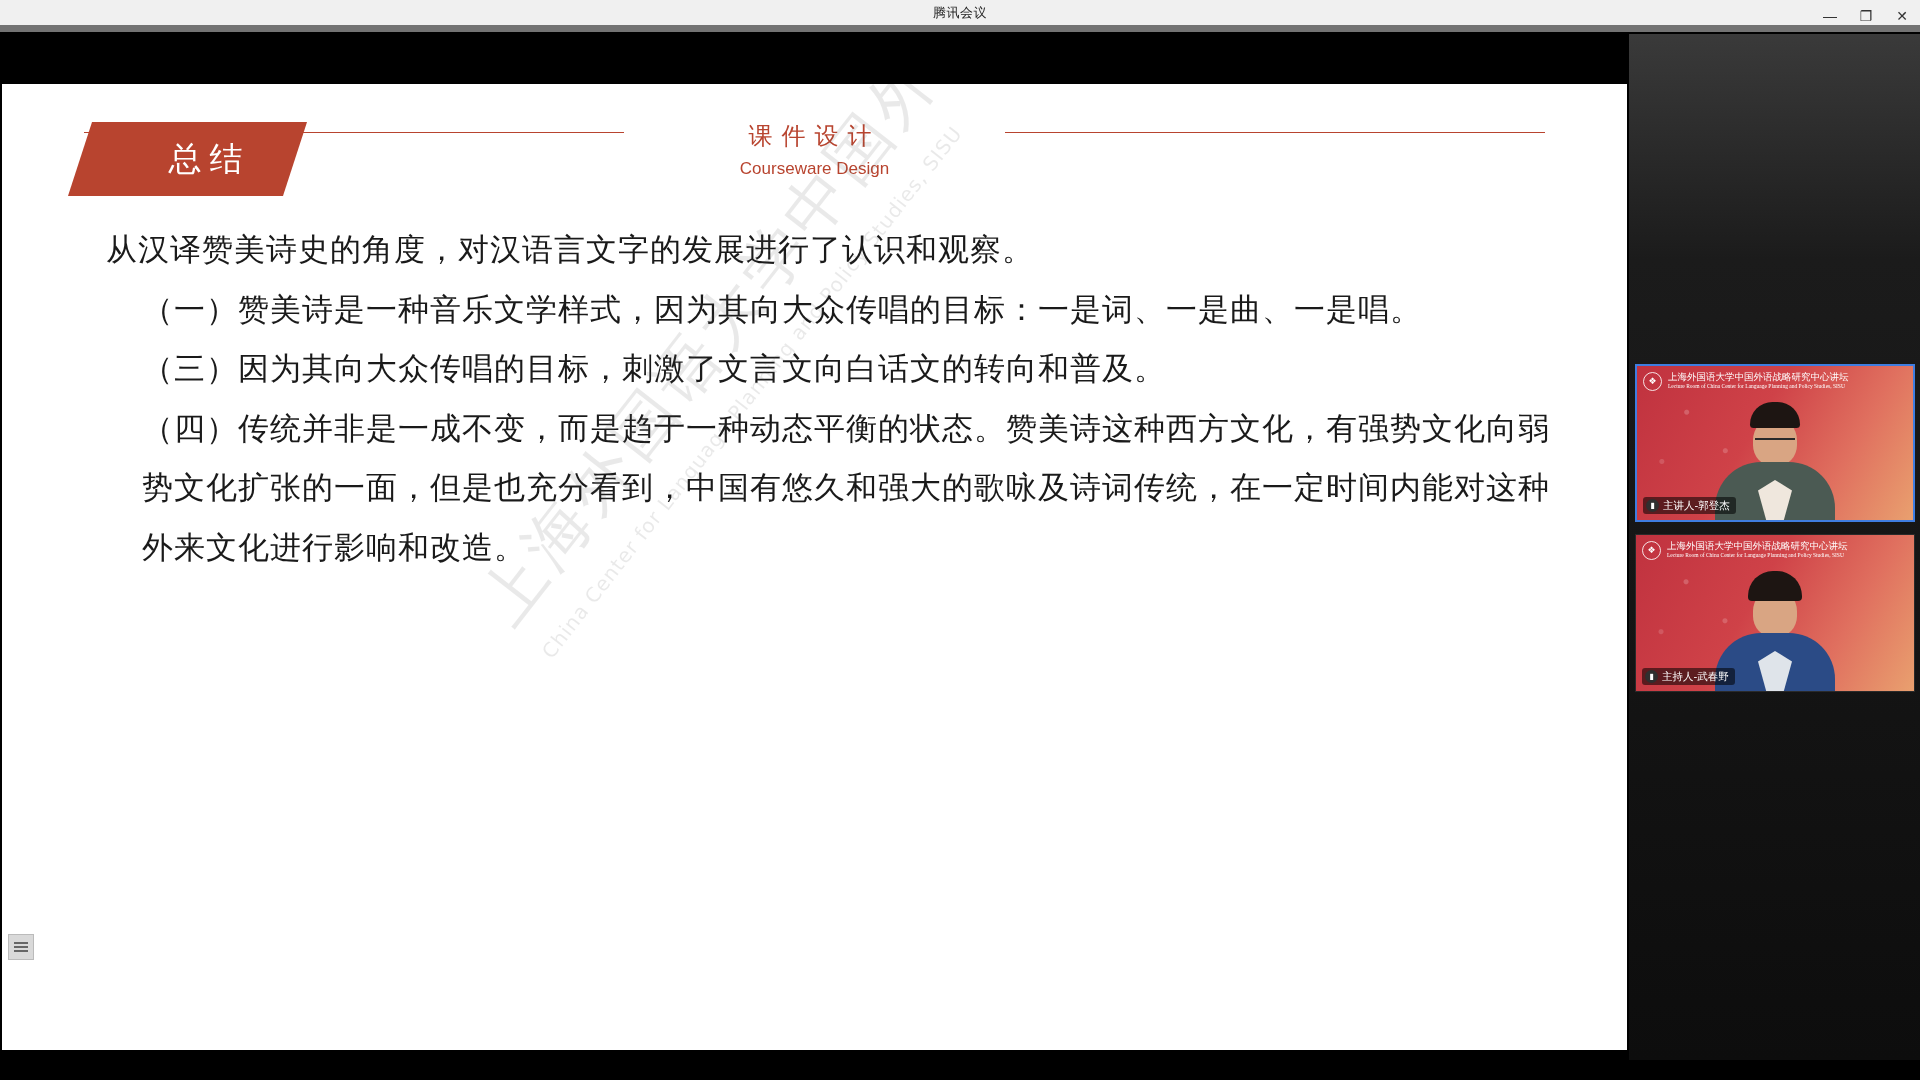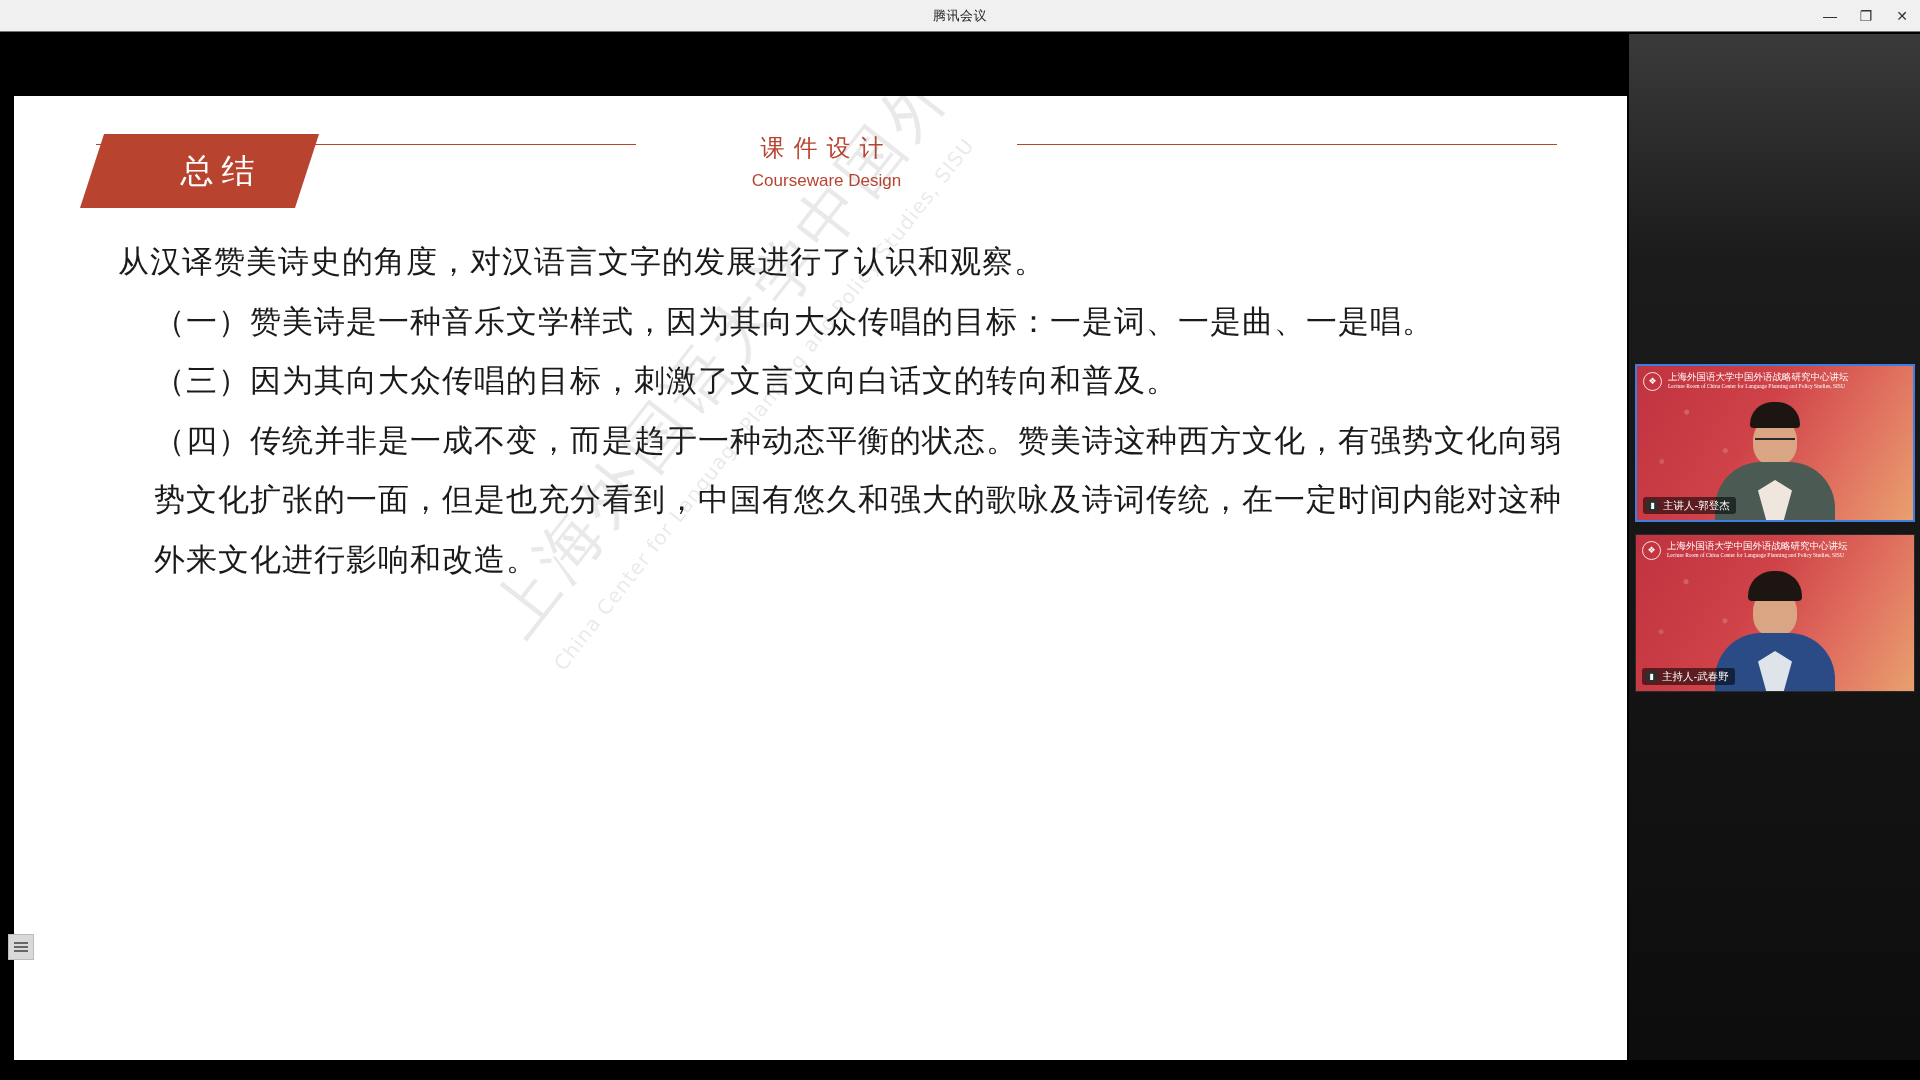--- a/index.html
+++ b/index.html
@@ -13,21 +13,21 @@
     position: relative;
     width: 1920px; height: 1080px;
     background: #f2f2f2;
   }
 
   
   .titlebar {
     position: absolute; top: 0; left: 0;
     width: 1920px; height: 32px;
     background: #f0f0f0;
-    border-bottom: 1px solid #737373;
+    border-bottom: 7px solid #737373;
     display: flex; align-items: center; justify-content: center;
   }
   .titlebar-title {
     font-size: 13px; color: #222; letter-spacing: .5px;
   }
   .win-controls {
     position: absolute; right: 0; top: 0; height: 32px;
     display: flex; align-items: center;
   }
   .win-btn {
@@ -44,25 +44,24 @@
   }
 
   
   .share-region {
     position: absolute; left: 2px; top: 2px;
     width: 1625px; height: 1026px;
     background: #000;
     overflow: hidden;
   }
   .slide {
-    position: absolute; left: 0; top: 62px;
+    position: absolute; left: 0; top: 50px;
     width: 1625px; height: 966px;
     background: #ffffff;
     overflow: hidden;
-    margin-left: 12px;
   }
 
   
   .slide-header {
     position: relative;
     height: 120px;
   }
   .ribbon {
     position: absolute;
     left: 78px; top: 38px;

